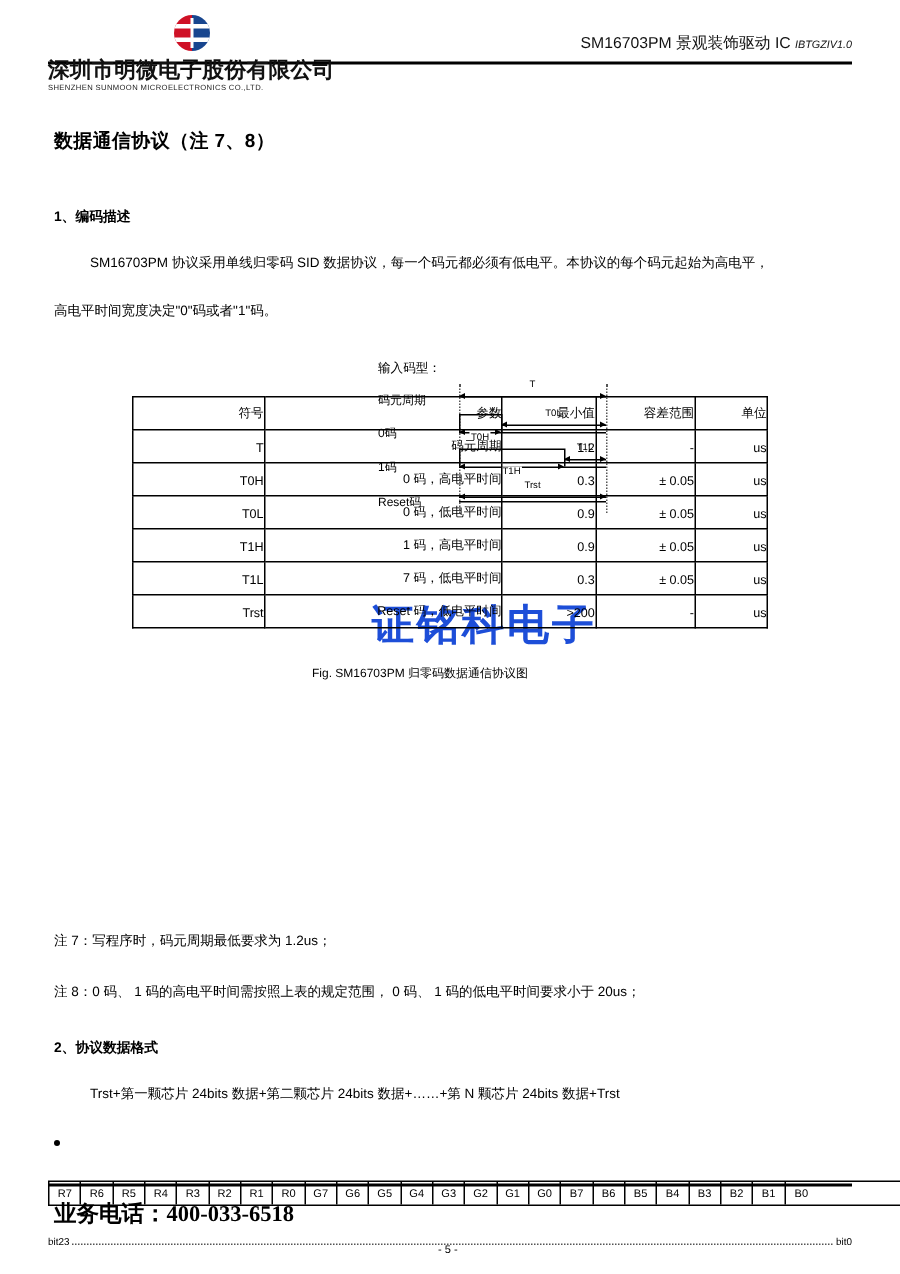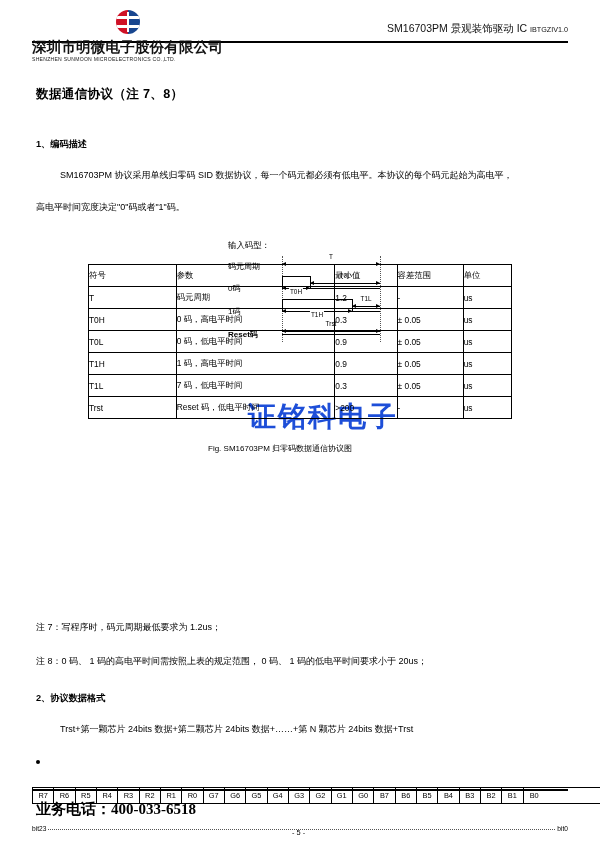--- a/index.html
+++ b/index.html
@@ -18,47 +18,47 @@
   .logo-mark .lhalf{position:absolute;left:0;top:0;width:50%;height:100%;background:#cf1126;}
   .logo-mark .rhalf{position:absolute;right:0;top:0;width:50%;height:100%;background:#18468f;}
   .logo-mark .band1{position:absolute;left:0;top:6px;width:100%;height:3px;background:#fff;}
   .logo-mark .band2{position:absolute;left:0;bottom:6px;width:100%;height:3px;background:#fff;}
   .logo-mark .vbar{position:absolute;left:50%;top:2px;width:2px;height:20px;background:#fff;transform:translateX(-50%);}
   .logo-text{display:flex;flex-direction:column;line-height:1;}
   .logo-cn{font-size:14.5px;font-weight:bold;letter-spacing:.2px;color:#111;}
   .logo-en{font-size:5.1px;letter-spacing:.25px;color:#222;margin-top:2.5px;}
   .header-right{position:absolute;right:0;top:14px;font-size:10.5px;color:#111;white-space:nowrap;}
   .header-right .mdl{font-size:10.5px;}
-  .header-right .sm{font-size:7.2px;}
+  .header-right .sm{font-size:7.2px;font-style:italic;}
   .hrule{position:absolute;left:32px;top:41px;width:536px;height:2.4px;background:#000;}
 
   
   .sec-title{position:absolute;font-weight:bold;font-size:12.6px;letter-spacing:.3px;}
   .sub-head{position:absolute;font-weight:bold;font-size:9.2px;}
   .para{position:absolute;font-size:9px;line-height:15px;}
 
   
-  .wave{position:absolute;left:228px;top:146px;width:210px;height:100px;font-size:7.4px;}
+  .wave{position:absolute;left:252px;top:146px;width:210px;height:100px;font-size:7.4px;}
   .wv-label{position:absolute;font-size:8px;white-space:nowrap;}
   .wv-title{position:absolute;left:0;top:0;font-size:8.4px;}
   .ln{position:absolute;background:#000;}
   .hline{height:1px;}
   .vline{width:1px;}
   .dash{position:absolute;width:1px;border-left:1px dotted #555;}
   .arrowbar{position:absolute;height:7px;}
   .arrowbar .stem{position:absolute;left:0;right:0;top:3px;height:1px;background:#000;}
   .arrowbar .la,.arrowbar .ra{position:absolute;top:1.2px;width:0;height:0;border-top:2.6px solid transparent;border-bottom:2.6px solid transparent;}
   .arrowbar .la{left:0;border-right:4px solid #000;}
   .arrowbar .ra{right:0;border-left:4px solid #000;}
   .arrowbar .tag{position:absolute;left:50%;transform:translateX(-50%);top:-8px;font-size:6.4px;background:#fff;padding:0 1px;}
   .fig-cap{position:absolute;font-size:8px;}
 
   
   table.ptab{position:absolute;border-collapse:collapse;font-size:8.4px;}
-  table.ptab td,table.ptab th{border:1px solid #000;text-align:left;font-weight:normal;padding:0;height:21px;}
+  table.ptab td,table.ptab th{border:1px solid #000;text-align:right;font-weight:normal;padding:0;height:21px;}
 
   
   .note{position:absolute;font-size:9px;white-space:nowrap;}
 
   
   .bullet{position:absolute;font-size:9px;}
   .bullet .dot{display:inline-block;width:4px;height:4px;border-radius:50%;background:#000;vertical-align:2px;margin-right:9px;}
 
   
   .bittab{position:absolute;left:32px;top:518px;display:flex;border:1px solid #000;}
@@ -114,21 +114,21 @@
   <div class="sub-head above" style="left:36px;top:87px;">1、编码描述</div>
   <div class="para above" style="left:60px;top:104px;width:510px;">SM16703PM 协议采用单线归零码 SID 数据协议，每一个码元都必须有低电平。本协议的每个码元起始为高电平，</div>
   <div class="para above" style="left:36px;top:121px;width:520px;">高电平时间宽度决定"0"码或者"1"码。</div>
 
   <div class="wave above">
     <div class="wv-title">输入码型：</div>
 
     <div class="wv-label" style="left:0;top:21px;">码元周期</div>
     <div class="wv-label" style="left:0;top:43px;">0码</div>
     <div class="wv-label" style="left:0;top:66px;">1码</div>
-    <div class="wv-label" style="left:0;top:89px;font-weight:bold;">Reset码</div>
+    <div class="wv-label" style="left:0;top:89px;">Reset码</div>
 
     <div class="dash" style="left:54px;top:16px;height:86px;"></div>
     <div class="dash" style="left:152px;top:16px;height:86px;"></div>
 
     <div class="arrowbar" style="left:54px;top:21px;width:98px;">
       <div class="stem"></div>
         <div class="la"></div>
         <div class="ra"></div>
       <div class="tag">T</div>
     </div>

